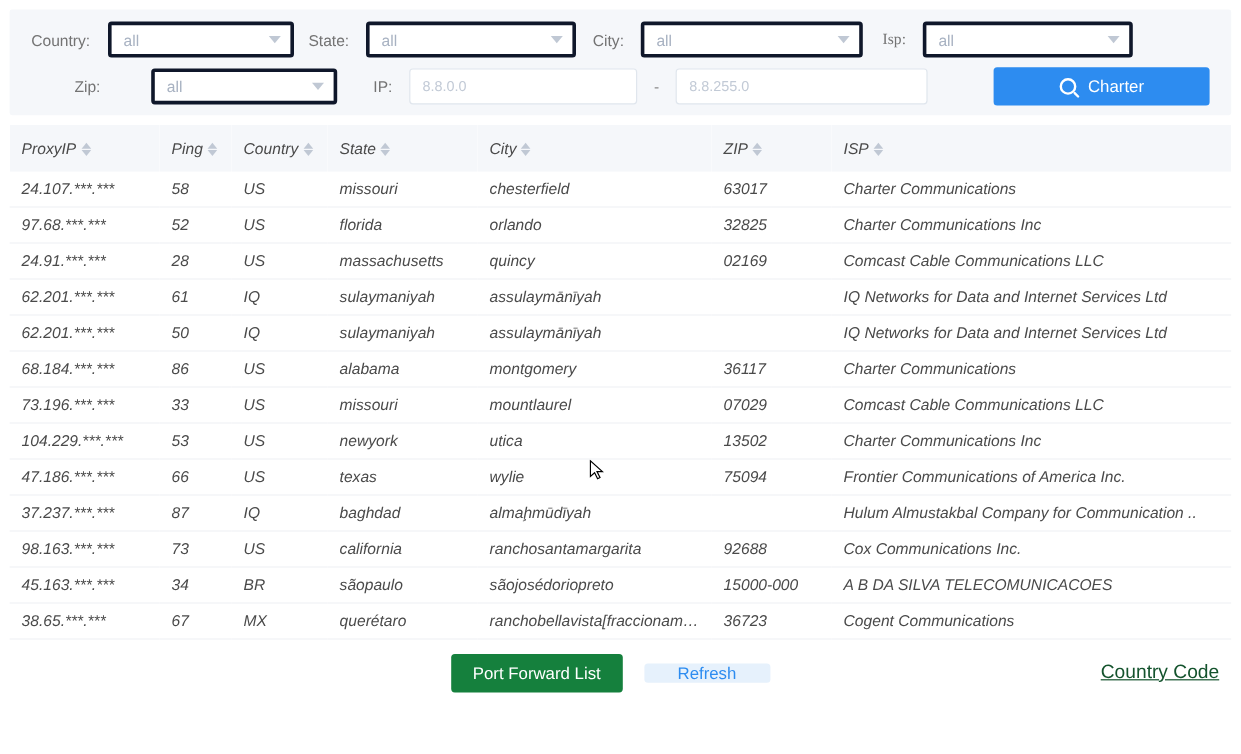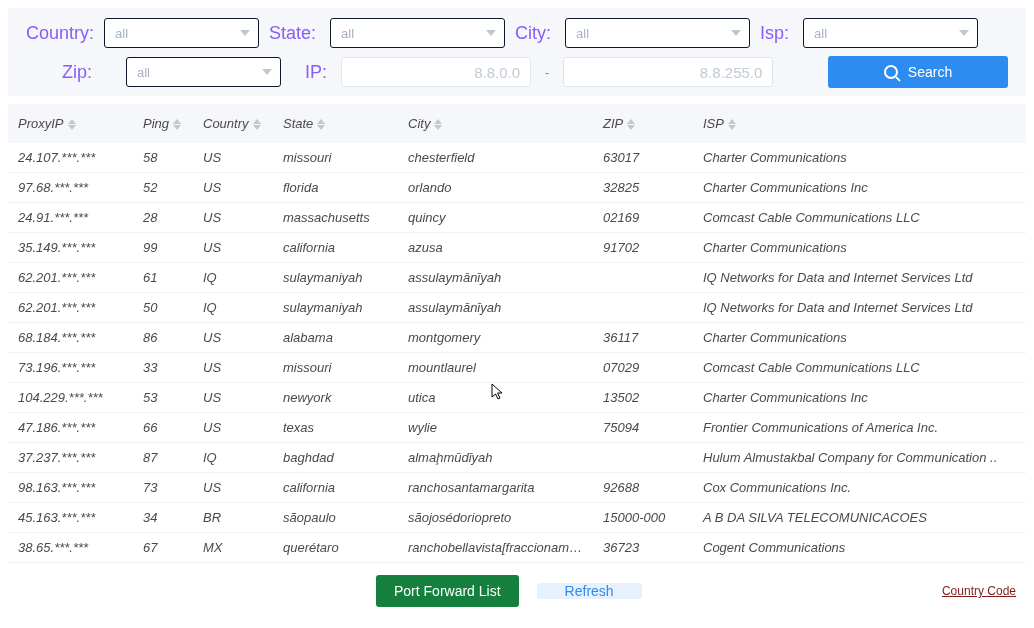--- a/index.html
+++ b/index.html
@@ -19,30 +19,30 @@
     margin: 8px;
   }
   .filter-row {
     display: flex;
     align-items: center;
     gap: 10px;
     margin-bottom: 8px;
   }
   .filter-row:last-child { margin-bottom: 0; margin-left: 36px; }
   .fld-label {
-    color: #8b5cf6;
-    font-size: 18px;
+    color: #737373;
+    font-size: 13px;
     text-align: left;
     min-width: 54px;
   }
   .fld-label.short { min-width: 30px; text-align: right; padding-right: 4px;}
   .select-wrap {
     position: relative;
     background: #fff;
-    border: 1px solid #0f172a;
+    border: 3px solid #0f172a;
     border-radius: 3px;
     height: 30px;
     display: flex;
     align-items: center;
     padding: 0 28px 0 10px;
     color: #a8b2c2;
     cursor: pointer;
   }
   .select-wrap .val { color: #a8b2c2; }
   .select-caret {
@@ -61,22 +61,21 @@
   .w-isp     { width: 175px; }
   .w-zip     { width: 155px; }
   .ip-input {
     background: #fff;
     border: 1px solid #e0e6ed;
     border-radius: 3px;
     height: 30px;
     padding: 1px 10px;
     color: #333;
     outline: none;
-    font-size: 15px;
-    text-align: right;
+    font-size: 12px;
   }
   .ip-input::placeholder { color: #c2cad6; }
   .w-ip { width: 190px; }
   .dash { color: #8a8a8a; padding: 0 4px; }
   .search-btn {
     margin-left: auto;
     background: #2d8cf0;
     color: #fff;
     border: none;
     border-radius: 3px;
@@ -173,24 +172,24 @@
     color: #2d8cf0;
     border: none;
     border-radius: 3px;
     height: 16px;
     padding: 0 28px;
     font-size: 14px;
     cursor: pointer;
   }
   .link-right {
     margin-left: auto;
-    color: #7f1d1d;
+    color: #14532d;
     text-decoration: underline;
     cursor: pointer;
-    font-size: 12px;
+    font-size: 16px;
   }
   .cursor-ptr {
     position: absolute;
     left: 491px;
     top: 383px;
     pointer-events: none;
   }
 </style>
 </head>
 <body>
@@ -205,39 +204,39 @@
     <span class="fld-label short" style="min-width:40px;">State:</span>
     <div class="select-wrap w-state">
       <span class="val">all</span>
       <span class="select-caret"></span>
     </div>
     <span class="fld-label short" style="min-width:34px;">City:</span>
     <div class="select-wrap w-city">
       <span class="val">all</span>
       <span class="select-caret"></span>
     </div>
-    <span class="fld-label short" style="min-width:30px;">Isp:</span>
+    <span class="fld-label short" style="min-width:30px;font-family:Liberation Serif, serif;">Isp:</span>
     <div class="select-wrap w-isp">
       <span class="val">all</span>
       <span class="select-caret"></span>
     </div>
   </div>
   <div class="filter-row">
     <span class="fld-label">Zip:</span>
     <div class="select-wrap w-zip">
       <span class="val">all</span>
       <span class="select-caret"></span>
     </div>
     <span class="fld-label short" style="min-width:40px;">IP:</span>
     <input class="ip-input w-ip" placeholder="8.8.0.0" style="">
     <span class="dash">-</span>
     <input class="ip-input w-ip" style="width: 210px;" placeholder="8.8.255.0">
     <button class="search-btn">
       <span class="search-icon"></span>
-      <span>Search</span>
+      <span>Charter</span>
     </button>
   </div>
 </div>
 
 <table class="table">
   <colgroup>
     <col class="col-proxy">
       <col class="col-ping">
       <col class="col-country">
     <col class="col-state">
@@ -299,29 +298,20 @@
       <tr>
         <td>24.91.***.***</td>
         <td>28</td>
         <td>US</td>
         <td>massachusetts</td>
         <td>quincy</td>
         <td>02169</td>
         <td>Comcast Cable Communications LLC</td>
       </tr>
       <tr>
-        <td>35.149.***.***</td>
-        <td>99</td>
-        <td>US</td>
-        <td>california</td>
-        <td>azusa</td>
-        <td>91702</td>
-        <td>Charter Communications</td>
-      </tr>
-      <tr>
         <td>62.201.***.***</td>
         <td>61</td>
         <td>IQ</td>
         <td>sulaymaniyah</td>
         <td>assulaymānīyah</td>
         <td></td>
         <td>IQ Networks for Data and Internet Services Ltd</td>
       </tr>
       <tr>
         <td>62.201.***.***</td>

